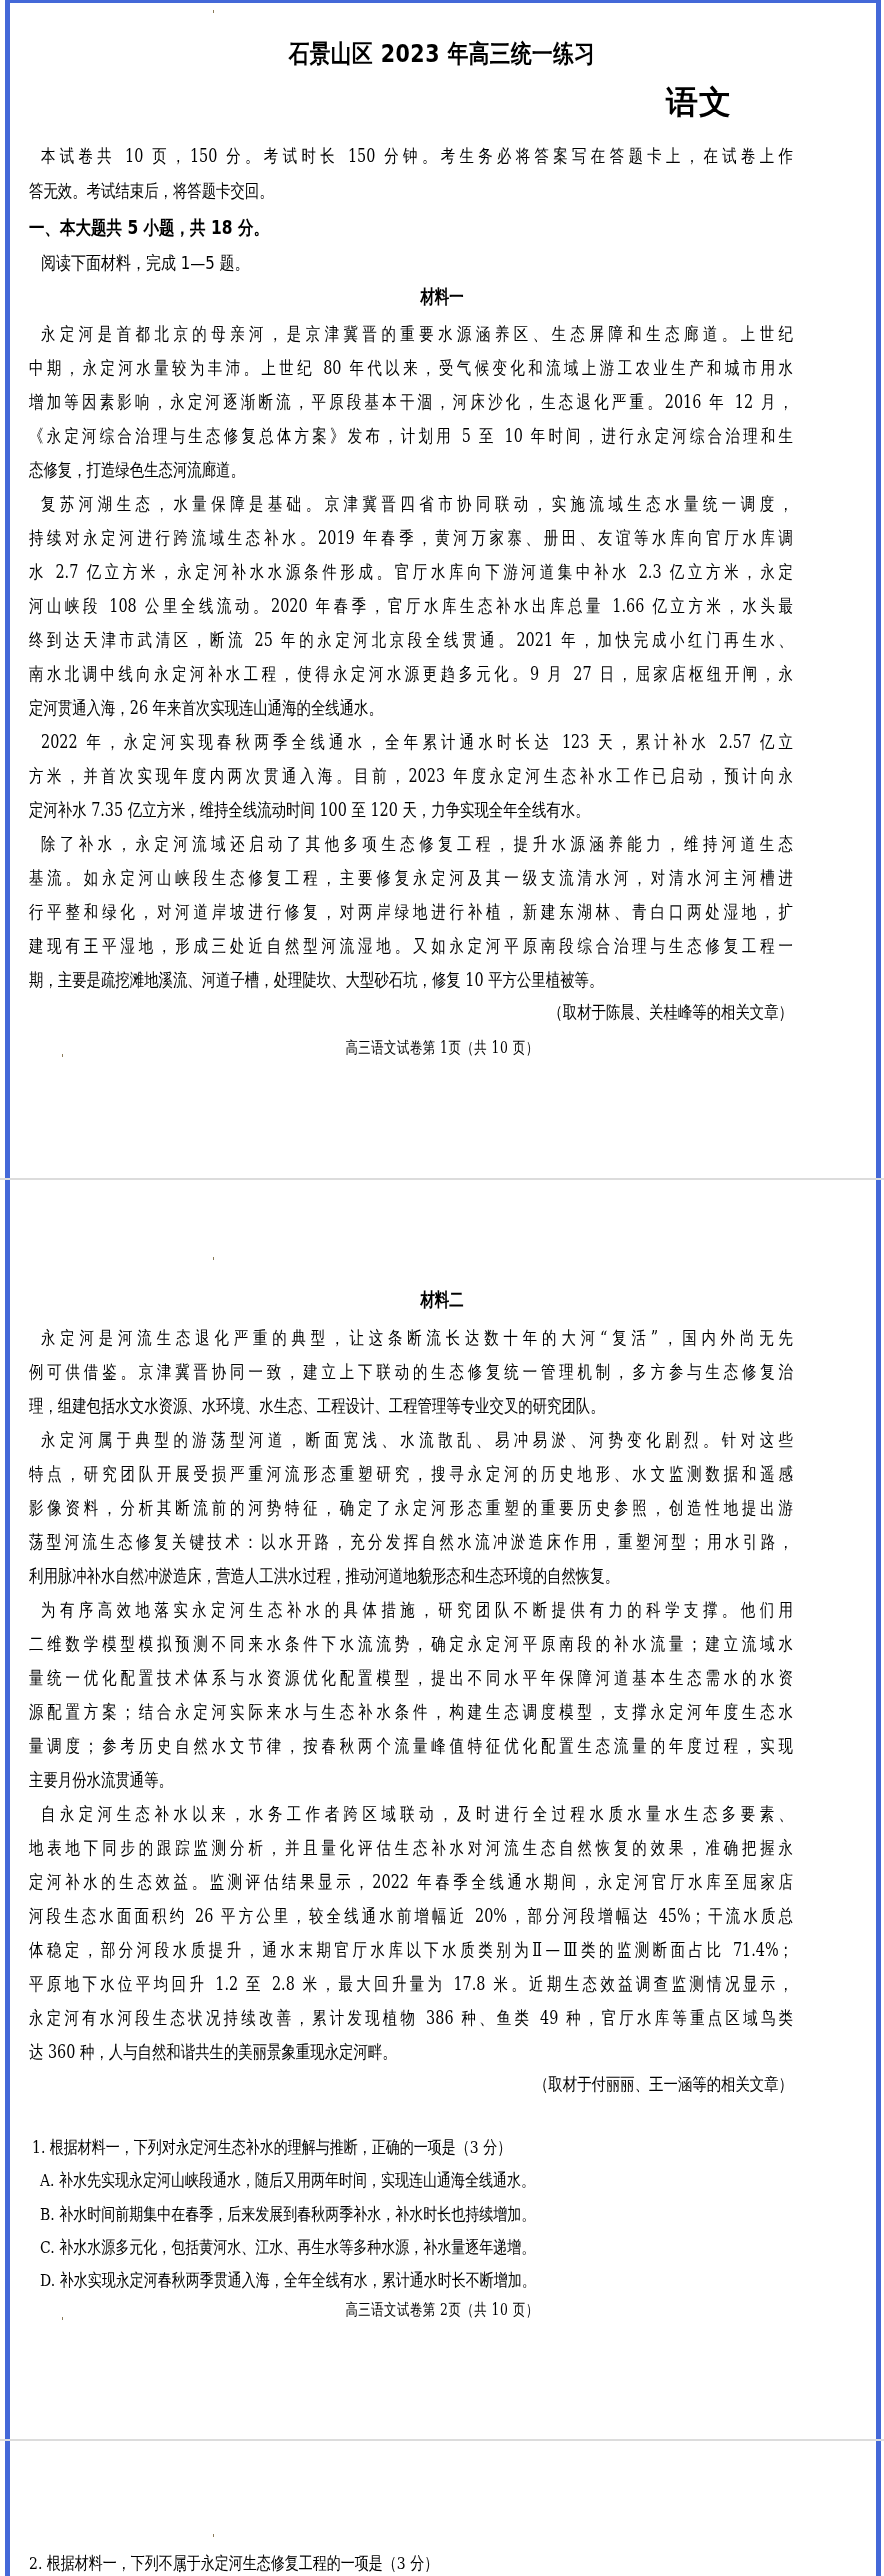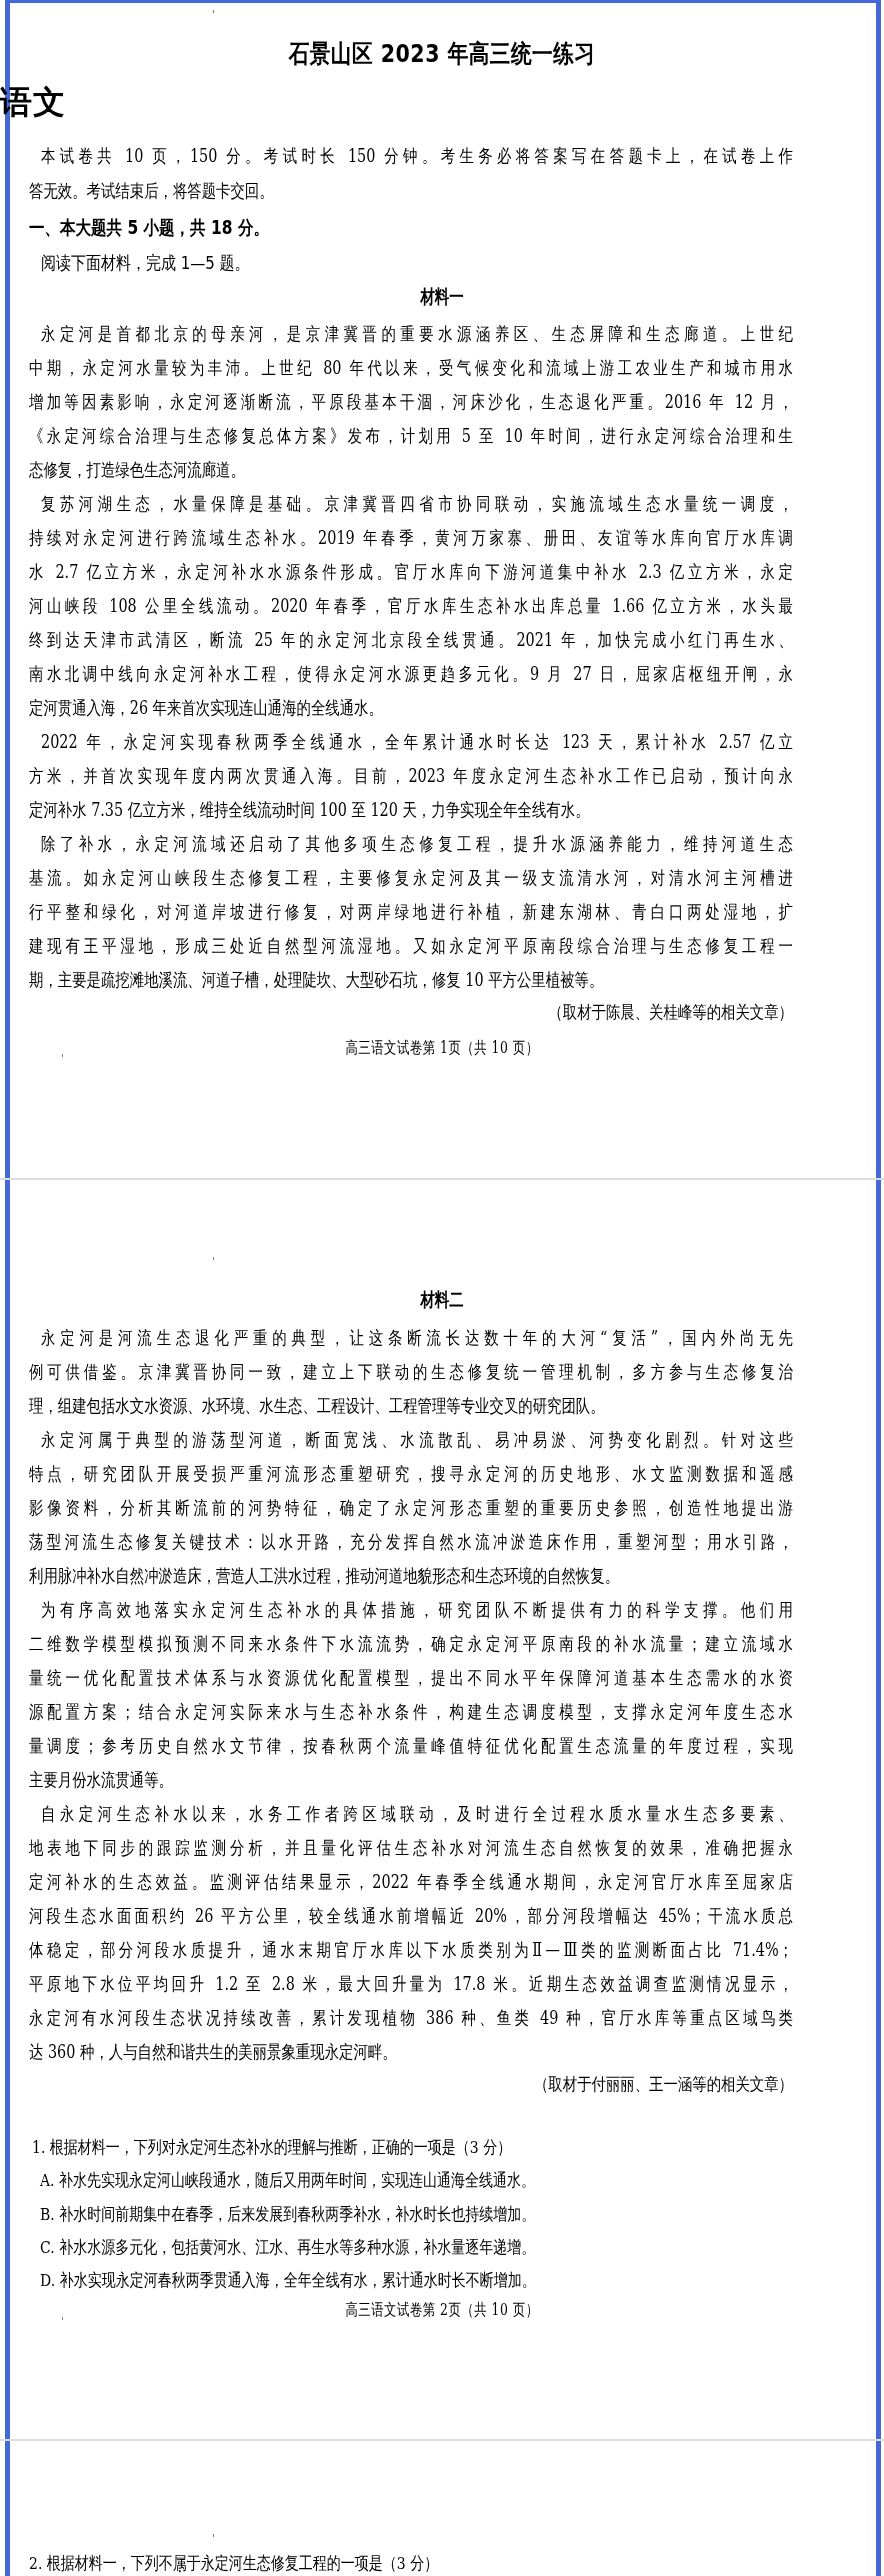--- a/index.html
+++ b/index.html
@@ -9,21 +9,21 @@
   .frame-right { position: absolute; left: 876px; top: 0; width: 4.6px; height: 2916px; background: #4468d8; }
   .frame-top   { position: absolute; left: 5.2px; top: 0; width: 875px; height: 2.6px; background: #4468d8; }
   .page-sep    { position: absolute; left: 0; width: 884px; height: 1.5px; background: #dcdcdc; }
   .tick { position: absolute; width: 0.5px; height: 2.6px; background: #8a7a5a; }
 
   .abs { position: absolute; white-space: nowrap; }
   .title { font-family: "DejaVu Sans", "Liberation Sans", sans-serif; font-weight: bold; font-size: 20.6px;
            left: 0; width: 884px; text-align: center; top: 37px; letter-spacing: 0.5px;
            transform: scaleY(1.2); transform-origin: center top; }
   .subject { font-family: "DejaVu Sans", "Liberation Sans", sans-serif; font-weight: bold; font-size: 32px;
-             left: 0; width: 720px; text-align: left; top: 81px; letter-spacing: 1px; }
+             left: 12px; width: 720px; text-align: right; top: 81px; letter-spacing: 1px; }
 
   .line { position: absolute; left: 29px; width: 764px; font-size: 14.4px; height: 20.6px; line-height: 20.6px;
           white-space: nowrap; text-align: justify; text-align-last: justify;
           transform: scaleY(1.25); transform-origin: left top; }
   .line.indent { left: 41px; width: 752px; }
   .line.last { text-align-last: left; }
   .line.plain { text-align-last: left; }
 
   .section-head { position: absolute; left: 29px; font-size: 15.5px; font-weight: bold;
                   font-family: "DejaVu Sans", "Liberation Sans", sans-serif;

